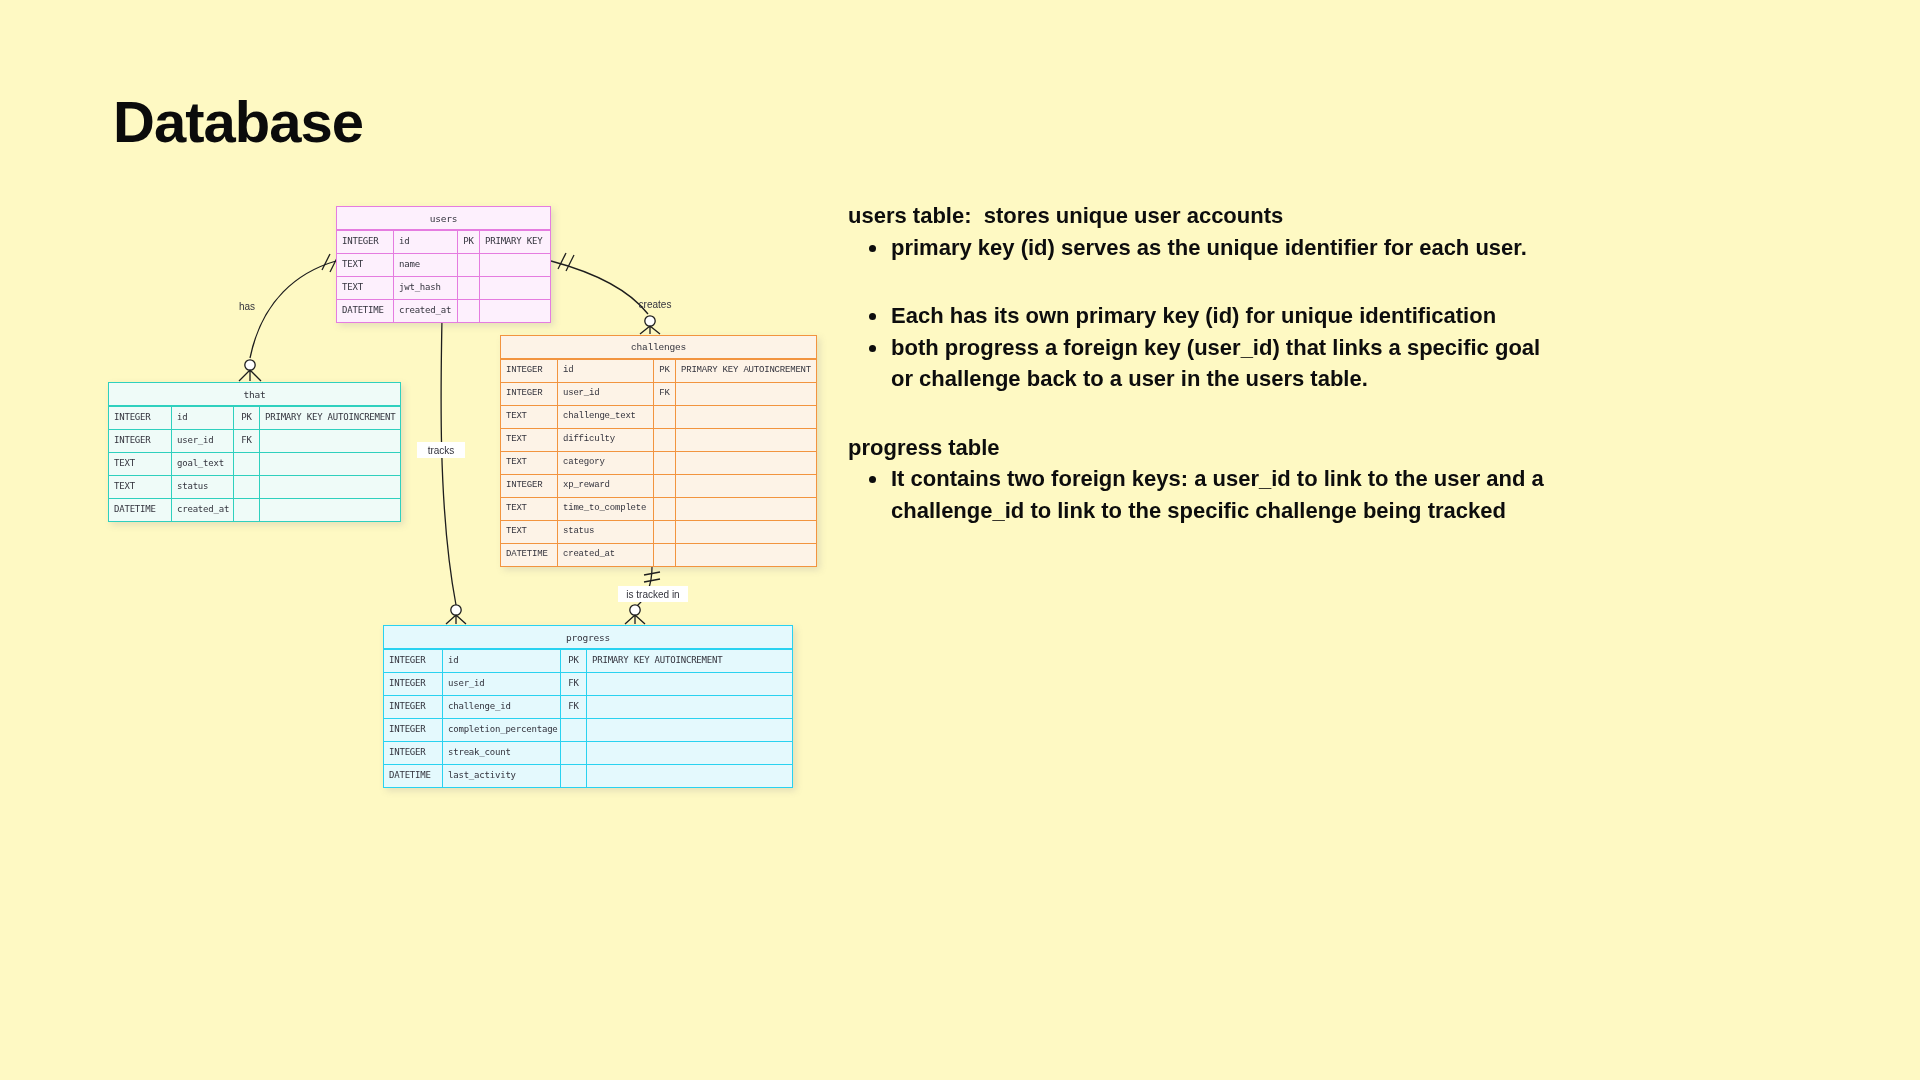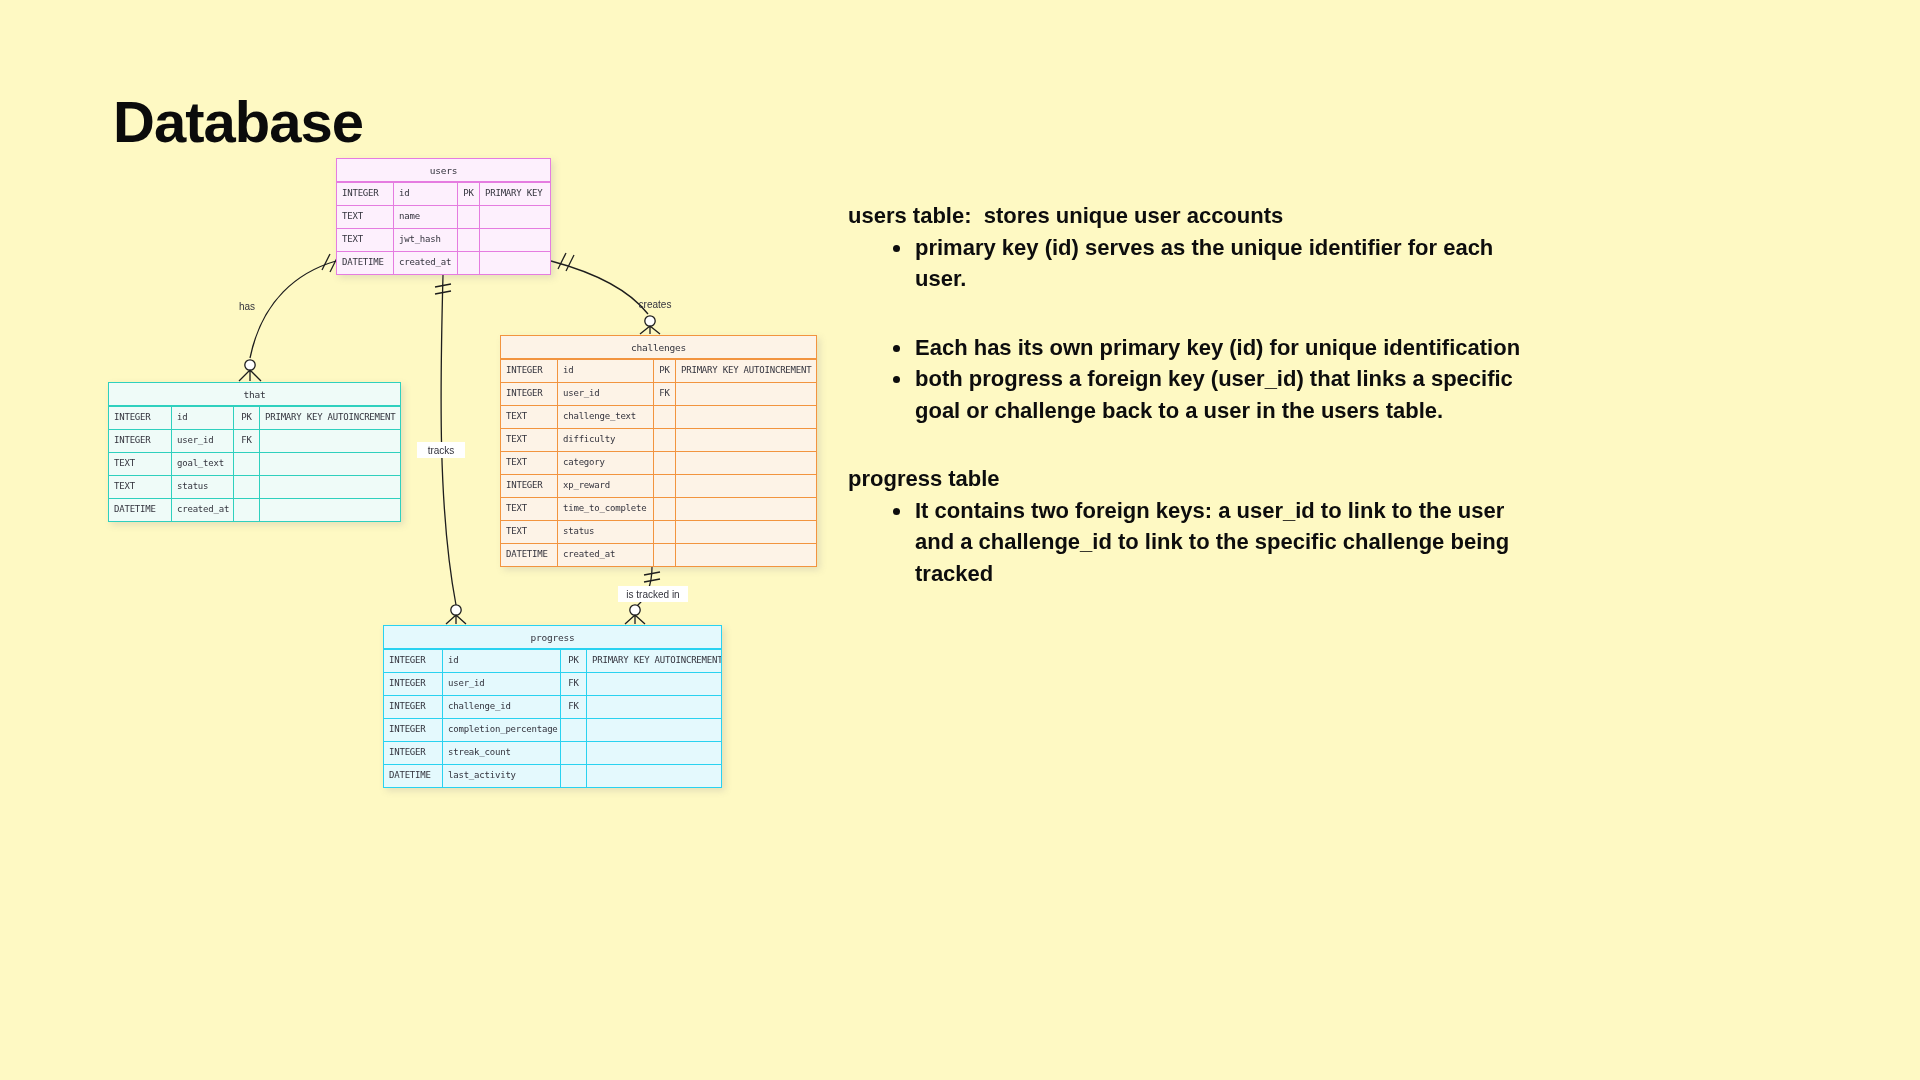--- a/index.html
+++ b/index.html
@@ -23,21 +23,21 @@
     border-bottom:1px solid; box-sizing:border-box;
   }
   .tbl-row { display:grid; height:23px; border-top:1px solid; box-sizing:border-box; }
   .tbl-row:first-of-type { border-top:none; }
   .cell { line-height:21px; padding:0 5px; overflow:hidden; white-space:nowrap; box-sizing:border-box; }
   .cell + .cell { border-left:1px solid; border-color:inherit; }
   .cell.c2 { text-align:center; padding:0 2px; }
   [data-table="users"]      { left:336px; top:158px; width:215px; }
   [data-table="goals"]      { left:108px; top:382px; width:293px; }
   [data-table="challenges"] { left:500px; top:335px; width:317px; }
-  [data-table="progress"]   { left:383px; top:625px; width:339px; }
+  [data-table="progress"]   { left:383px; top:625px; width:410px; }
   [data-table="users"]      .tbl-row { grid-template-columns:56px 64px 22px 1fr; }
   [data-table="goals"]      .tbl-row { grid-template-columns:62px 62px 26px 1fr; }
   [data-table="challenges"] .tbl-row { grid-template-columns:56px 96px 22px 1fr; }
   [data-table="progress"]   .tbl-row { grid-template-columns:58px 118px 26px 1fr; }
   
   .rel-svg { position:absolute; left:0; top:0; pointer-events:none; }
   .rel-svg path, .rel-svg line { stroke:#1d1d1d; stroke-width:1.3; fill:none; }
   .rel-svg circle { stroke:#1d1d1d; stroke-width:1.3; fill:#ffffff; }
   .rel-svg text {
     font-family:"Liberation Sans", sans-serif; font-size:10px; fill:#33333d;
@@ -45,21 +45,21 @@
   }
   .rel-svg rect.mask { fill:#ffffff; stroke:none; }
   
   .notes {
     position:absolute; left:848px; top:200px; width:700px;
     color:#0d0d0d; font-size:22px; font-weight:700; line-height:31.5px;
   }
   .note-section { margin-bottom:37px; }
   .note-heading { white-space:pre-wrap; }
   .notes ul { margin:0; padding-left:41px; }
-  .notes li { padding-left:2px;margin-left:24px; }
+  .notes li { padding-left:2px; }
 </style>
 </head>
 <body>
 
 <div class="stage">
 
   <div class="page-title">Database</div>
 
   <svg class="rel-svg" width="1920" height="1080" viewBox="0 0 1920 1080">
 
@@ -95,21 +95,21 @@
       <path d="M 652 567 C 652 584, 646 598, 637 606"></path>
       <line x1="644" y1="575" x2="660" y2="572"></line>
       <line x1="644" y1="582" x2="660" y2="579"></line>
       <circle cx="635" cy="610" r="5.2"></circle>
       <path d="M 635 615 L 625 624 M 635 615 L 635 624 M 635 615 L 645 624"></path>
       <rect class="mask" x="618" y="586" width="70" height="16"></rect>
       <text x="653" y="598">is tracked in</text>
     </g>
   </svg>
 
-  <div class="tbl" data-table="users" style="border-color: rgb(229, 124, 224); background: rgb(253, 240, 253);">
+  <div class="tbl" data-table="users" style="border-color: rgb(229, 124, 224); background: rgb(253, 240, 253); margin-top: 48px;">
     <div class="tbl-header" style="border-color: rgb(229, 124, 224);">users</div>
   <div class="tbl-row" style="border-color: rgb(229, 124, 224);">
         <div class="cell c0" style="border-color: rgb(229, 124, 224);">INTEGER</div>
         <div class="cell c1" style="border-color: rgb(229, 124, 224);">id</div>
         <div class="cell c2" style="border-color: rgb(229, 124, 224);">PK</div>
         <div class="cell c3" style="border-color: rgb(229, 124, 224);">PRIMARY KEY</div>
       </div>
       <div class="tbl-row" style="border-color: rgb(229, 124, 224);">
         <div class="cell c0" style="border-color: rgb(229, 124, 224);">TEXT</div>
         <div class="cell c1" style="border-color: rgb(229, 124, 224);">name</div>
@@ -155,21 +155,21 @@
         <div class="cell c2" style="border-color: rgb(47, 208, 190);"></div>
         <div class="cell c3" style="border-color: rgb(47, 208, 190);"></div>
       </div>
       <div class="tbl-row" style="border-color: rgb(47, 208, 190);">
         <div class="cell c0" style="border-color: rgb(47, 208, 190);">DATETIME</div>
         <div class="cell c1" style="border-color: rgb(47, 208, 190);">created_at</div>
         <div class="cell c2" style="border-color: rgb(47, 208, 190);"></div>
         <div class="cell c3" style="border-color: rgb(47, 208, 190);"></div>
       </div>
     </div>
-  <div class="tbl" data-table="challenges" style="border-color: rgb(242, 148, 63); background: rgb(253, 243, 231);">
+  <div class="tbl" data-table="challenges" style="border-color: rgb(242, 148, 63); background: rgb(253, 243, 231); font-family: Liberation Mono, monospace;">
     <div class="tbl-header" style="border-color: rgb(242, 148, 63);">challenges</div>
   <div class="tbl-row" style="border-color: rgb(242, 148, 63);">
         <div class="cell c0" style="border-color: rgb(242, 148, 63);">INTEGER</div>
         <div class="cell c1" style="border-color: rgb(242, 148, 63);">id</div>
         <div class="cell c2" style="border-color: rgb(242, 148, 63);">PK</div>
         <div class="cell c3" style="border-color: rgb(242, 148, 63);">PRIMARY KEY AUTOINCREMENT</div>
       </div>
       <div class="tbl-row" style="border-color: rgb(242, 148, 63);">
         <div class="cell c0" style="border-color: rgb(242, 148, 63);">INTEGER</div>
         <div class="cell c1" style="border-color: rgb(242, 148, 63);">user_id</div>

